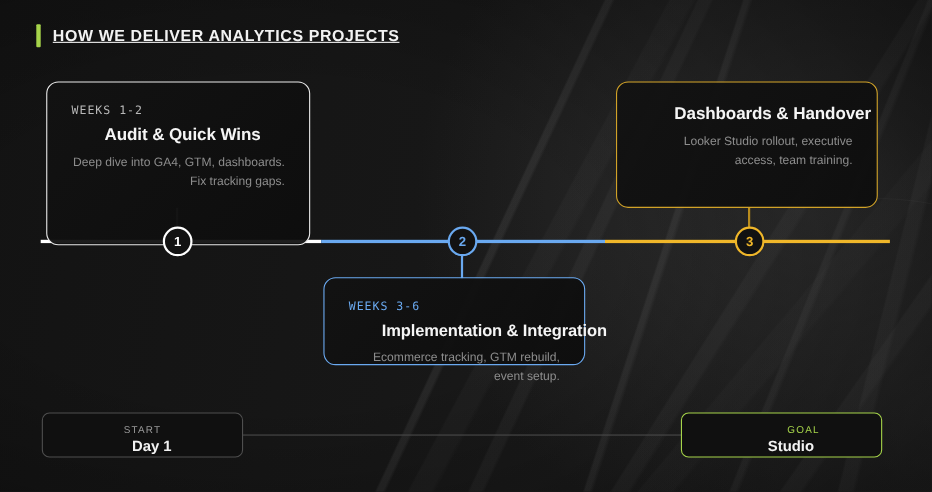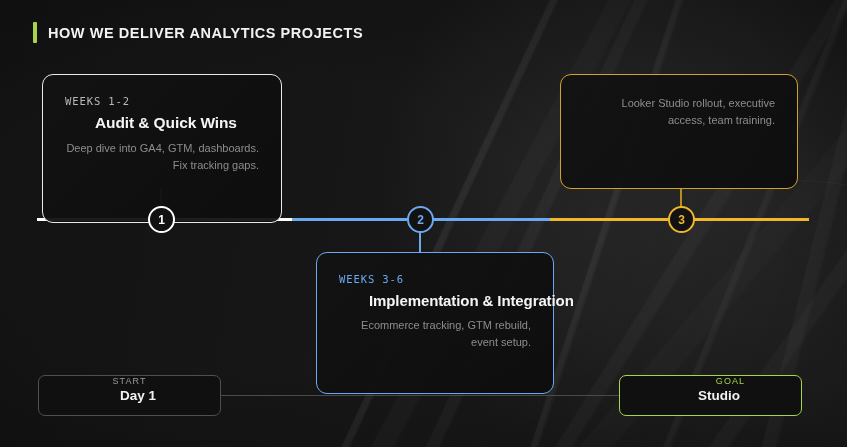--- a/index.html
+++ b/index.html
@@ -49,21 +49,21 @@
   .arc.a4 { width:520px; height:520px; right:-210px; top:180px; transform:rotate(30deg); border-color:rgba(255,255,255,.04); border-left-color:transparent; border-bottom-color:transparent; }
   .vignette {
     background:radial-gradient(ellipse 80% 80% at 30% 50%, rgba(0,0,0,0) 40%, rgba(0,0,0,.35) 100%);
   }
 
   
   #header { position:absolute; left:33px; top:22px; display:flex; align-items:center; gap:11px; }
   #accent-bar { width:4px; height:21px; background:#a6d44a; border-radius:1px; }
   #page-title {
     font-size:14.5px; font-weight:bold; color:#f2f2f2;
-    letter-spacing:.55px; white-space:nowrap;
+    letter-spacing:.55px; white-space:nowrap;text-decoration:underline;
   }
 
   
   .rail { position:absolute; height:3px; top:218px; }
   .rail.seg1 { left:37px; width:255px; background:#ffffff; }
   .rail.seg2 { left:292px; width:258px; background:#6aa9f0; }
   .rail.seg3 { left:550px; width:259px; background:#f0b72a; }
 
   .marker {
     position:absolute; width:27px; height:27px; border-radius:50%;
@@ -80,21 +80,21 @@
   .stem.s2 { left:419px; top:231px; height:22px; background:#6aa9f0; }
   .stem.s3 { left:680px; top:189px; height:19px; background:#b98c1d; }
 
   
   .card {
     position:absolute; border-radius:11px;
     background:linear-gradient(135deg, rgba(18,18,18,.96) 0%, rgba(13,13,13,.93) 100%);
     padding:20px 22px 18px 22px; z-index:4;
   }
   .card.c1 { left:42px; top:74px; width:240px; height:149px; border:1px solid #e9e9e9; }
-  .card.c2 { left:316px; top:252px; width:238px; height:142px; border:1px solid #6aa9f0; }
+  .card.c2 { left:294px; top:252px; width:238px; height:80px; border:1px solid #6aa9f0; }
   .card.c3 { left:560px; top:74px; width:238px; height:115px; border:1px solid #d1a227; }
 
   .eyebrow {
     font-family:"DejaVu Sans Mono","Liberation Mono",monospace;
     font-size:10.5px; letter-spacing:.9px; margin-bottom:7px;
   }
   .c1 .eyebrow { color:#b8b8b8; }
   .c2 .eyebrow { color:#6aa9f0; }
   .c3 .eyebrow { color:#e0a82a; }
 
@@ -106,21 +106,21 @@
   .card-desc { font-size:11px; color:#8d8d8d; line-height:1.55;text-align:right; }
 
   
   #bottom-connector {
     position:absolute; left:220px; top:395px; width:400px; height:1px;
     background:#4a4a4a;
   }
   .endbox {
     position:absolute; top:375px; height:41px; border-radius:7px;
     background:#101010;
-    display:flex; flex-direction:column; align-items:center; justify-content:flex-start;
+    display:flex; flex-direction:column; align-items:center; justify-content:flex-end;
     z-index:3;
   }
   #start-box { left:38px; width:183px; border:1px solid #4f4f4f; }
   #goal-box  { left:619px; width:183px; border:1px solid #a6d44a; }
   .end-label { font-size:9px; letter-spacing:1.1px; line-height:1.2; }
   #start-box .end-label { color:#9a9a9a; }
   #goal-box  .end-label { color:#a6d44a;margin-left:40px; }
   .end-value { font-size:13.5px; font-weight:bold; color:#f2f2f2; line-height:1.35;padding-left:17px; }
 </style>
 </head>
@@ -166,20 +166,21 @@
     <div class="card-desc">Deep dive into GA4, GTM, dashboards. Fix tracking gaps.</div>
   </div>
 
   <div class="card c2">
     <div class="eyebrow">WEEKS 3-6</div>
     <div class="card-title">Implementation &amp; Integration</div>
     <div class="card-desc">Ecommerce tracking, GTM rebuild, event setup.</div>
   </div>
 
   <div class="card c3">
+    <div class="card-title">Dashboards &amp; Handover</div>
     <div class="card-desc">Looker Studio rollout, executive access, team training.</div>
   </div>
 
   <div id="bottom-connector"></div>
 
   <div class="endbox" id="start-box">
     <div class="end-label">START</div>
     <div class="end-value">Day 1</div>
   </div>
 

